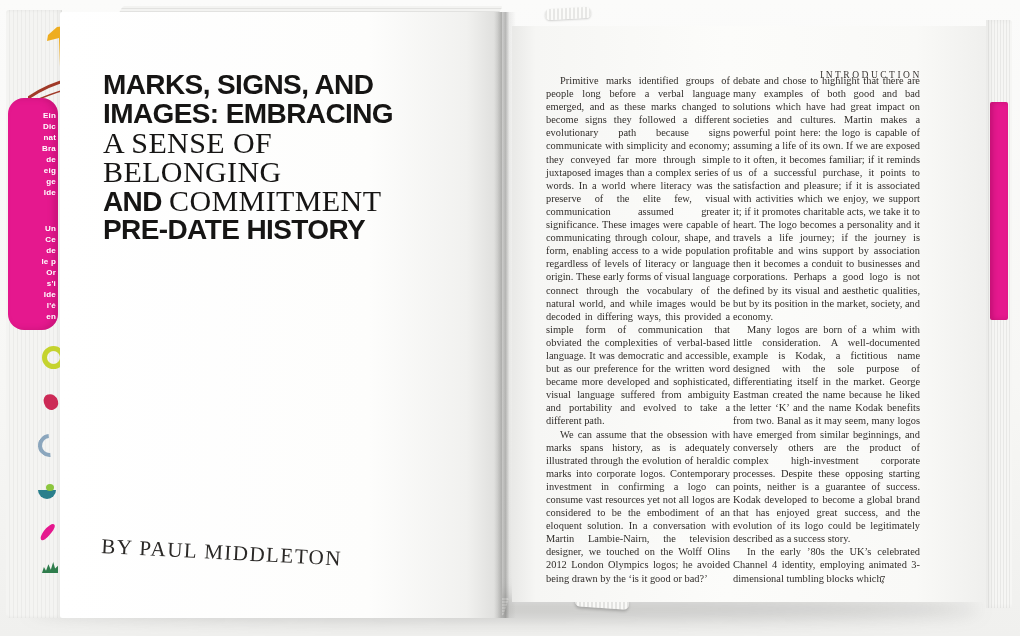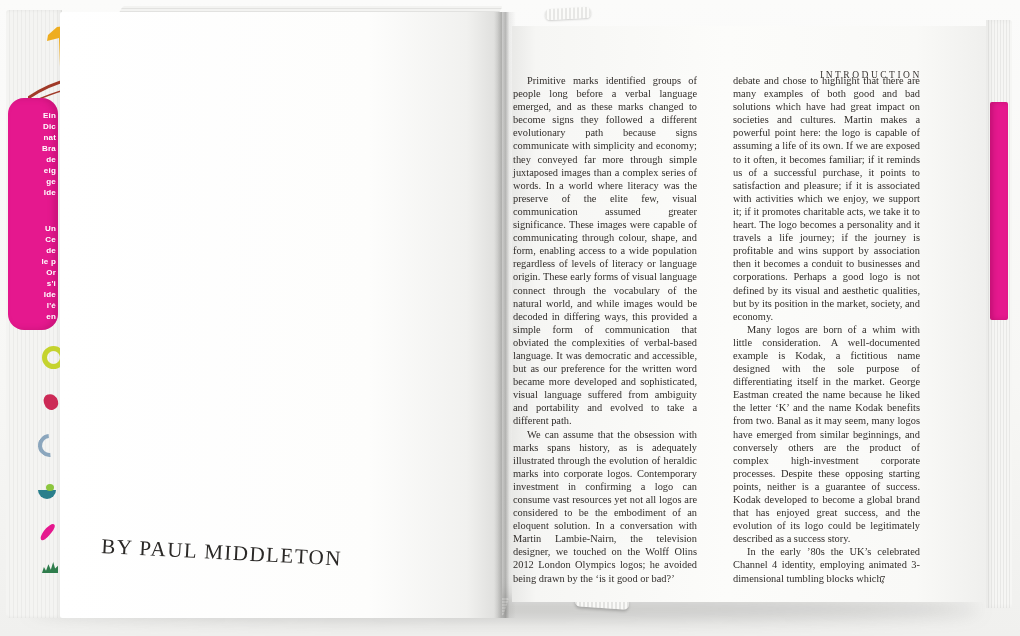--- a/index.html
+++ b/index.html
@@ -63,21 +63,21 @@
   .jacket-strip-right{position:absolute;left:990px;top:102px;width:18px;height:218px;border-radius:2px;
                       box-shadow:inset 3px 0 5px rgba(120,0,60,.3);}
 
   
   .right-page{position:absolute;left:512px;top:26px;width:476px;height:576px;border-radius:0 2px 2px 0;
               background:linear-gradient(90deg,#e9e9e7 0%,#f6f6f4 5%,#fcfcfa 45%,#f9f9f7 85%,#efefed 100%);}
   .running-header{position:absolute;left:308px;top:20px;color:#3b3734;
                   font:400 9.5px "Liberation Serif",serif;letter-spacing:2.5px;margin-top:24px;}
   .col{position:absolute;top:48px;color:#312d2a;font:400 10.4px/13.1px "Liberation Serif",serif;
        text-align:justify;}
-  .col-1{left:1px;width:184px;}
+  .col-1{left:34px;width:184px;}
   .col-2{left:221px;width:187px;}
   .col p{margin:0;}
   .col p.indent{text-indent:14px;}
   .page-number{position:absolute;left:368px;top:548px;color:#3b3734;font:400 10.5px "Liberation Serif",serif;}
 </style>
 </head>
 <body>
 
 <div class="photo">
 
@@ -122,20 +122,28 @@
     <div class="glyph glyph-blob" style="left: 38px; top: 384px; background: rgb(204, 42, 86);"></div>
     <div class="glyph glyph-crescent" style="left: 32px; top: 424px; border-color: transparent transparent rgb(139, 166, 189) rgb(139, 166, 189);"></div>
     <div class="glyph glyph-teal" style="left: 32px; top: 480px; background: rgb(42, 127, 140);">
       <span class="glyph-teal-dot" style="background: rgb(140, 198, 62);"></span>
     </div>
     <div class="glyph glyph-swoosh" style="left: 38px; top: 512px; background: rgb(229, 24, 142);"></div>
     <div class="glyph glyph-green" style="left: 36px; top: 552px; background: rgb(47, 125, 76);"></div>
   </div>
 
   <div class="left-page">
+    <div class="title-block">
+        <div class="t-line"><span class="t-sans">MARKS, SIGNS, AND</span></div>
+        <div class="t-line"><span class="t-sans">IMAGES: EMBRACING</span></div>
+        <div class="t-line"><span class="t-serif">A SENSE OF</span></div>
+        <div class="t-line"><span class="t-serif">BELONGING</span></div>
+        <div class="t-line"><span class="t-sans">AND </span><span class="t-serif">COMMITMENT</span></div>
+        <div class="t-line"><span class="t-sans">PRE-DATE HISTORY</span></div>
+      </div>
     <div class="byline">BY PAUL MIDDLETON</div>
   </div>
 
   <div class="gutter"></div>
   <div class="headband-top"></div>
   <div class="headband-bottom"></div>
 
   <div class="right-page">
     <div class="running-header">INTRODUCTION</div>
     <div class="col col-1">

